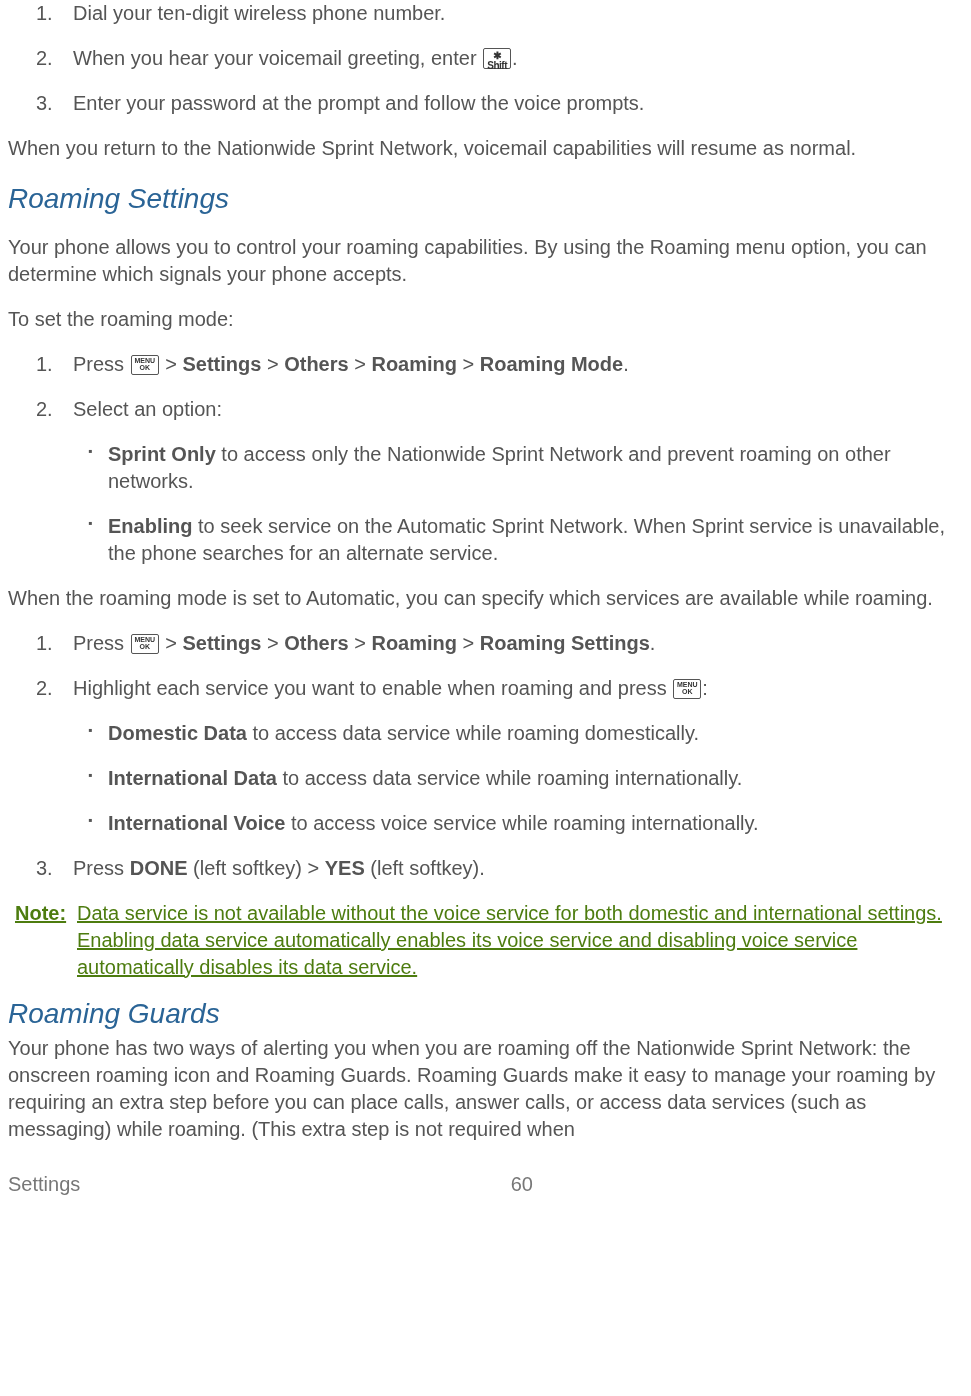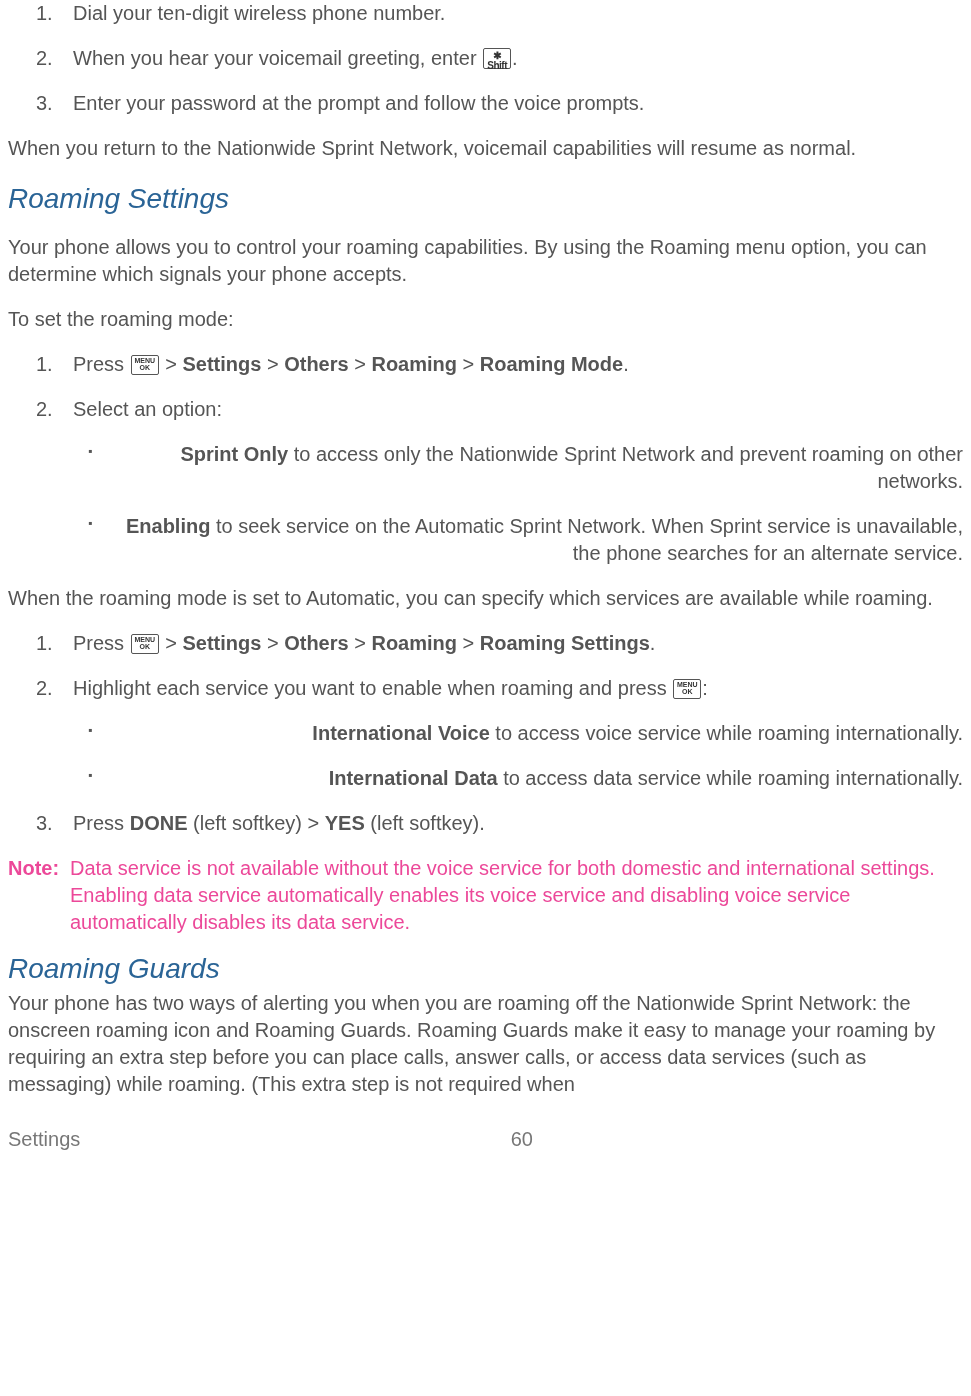--- a/index.html
+++ b/index.html
@@ -22,21 +22,20 @@
     }
     .ol-item .num {
       position: absolute;
       left: -37px;
       top: 0;
       color: #555;
     }
     .ul {
       padding-left: 35px;
       margin: 0;
-      text-align: right;
     }
     .ul-item {
       list-style: none;
       position: relative;
       margin-bottom: 18px;
     }
     .ul-item::before {
       content: "▪";
       position: absolute;
       left: -20px;
@@ -51,22 +50,23 @@
       font-family: Arial, Helvetica, sans-serif;
       font-style: italic;
       font-weight: normal;
       color: #2a6496;
       font-size: 28px;
       margin: 14px 0 2px 0;
     }
     .bold { font-weight: bold; }
     .note-row {
       display: flex;
-      margin: 0 0 14px 0;
-      color: #ec4899;
+      margin: 0 0 14px 7px;
+      color: #4d7c0f;
+      text-decoration: underline;
     }
     .note-label {
       flex: 0 0 62px;
       font-weight: bold;
     }
     .note-body {
       flex: 1;
     }
     .icon-key {
       display: inline-block;
@@ -147,24 +147,27 @@
 <ol class="ol">
   <li class="ol-item">
     <span class="num">1.</span>
     <span>Press </span><span class="icon-key"><span>MENU</span><br><span>OK</span></span><span> &gt; </span><span class="bold">Settings</span><span> &gt; </span><span class="bold">Others</span><span> &gt; </span><span class="bold">Roaming</span><span> &gt; </span><span class="bold">Roaming Settings</span><span>.</span>
   </li>
   <li class="ol-item">
     <span class="num">2.</span>
     <span>Highlight each service you want to enable when roaming and press </span><span class="icon-key"><span>MENU</span><br><span>OK</span></span><span>:</span>
     <ul class="ul" style="margin-top:18px">
       <li class="ul-item">
-        <span class="bold">International Voice</span><span> to access voice service while roaming internationally.</span>
+        <span class="bold">Domestic Data</span><span> to access data service while roaming domestically.</span>
       </li>
       <li class="ul-item">
         <span class="bold">International Data</span><span> to access data service while roaming internationally.</span>
+      </li>
+      <li class="ul-item">
+        <span class="bold">International Voice</span><span> to access voice service while roaming internationally.</span>
       </li>
     </ul>
   </li>
   <li class="ol-item">
     <span class="num">3.</span>
     <span>Press </span><span class="bold">DONE</span><span> (left softkey) &gt; </span><span class="bold">YES</span><span> (left softkey).</span>
   </li>
 </ol>
 
 <div class="note-row">

